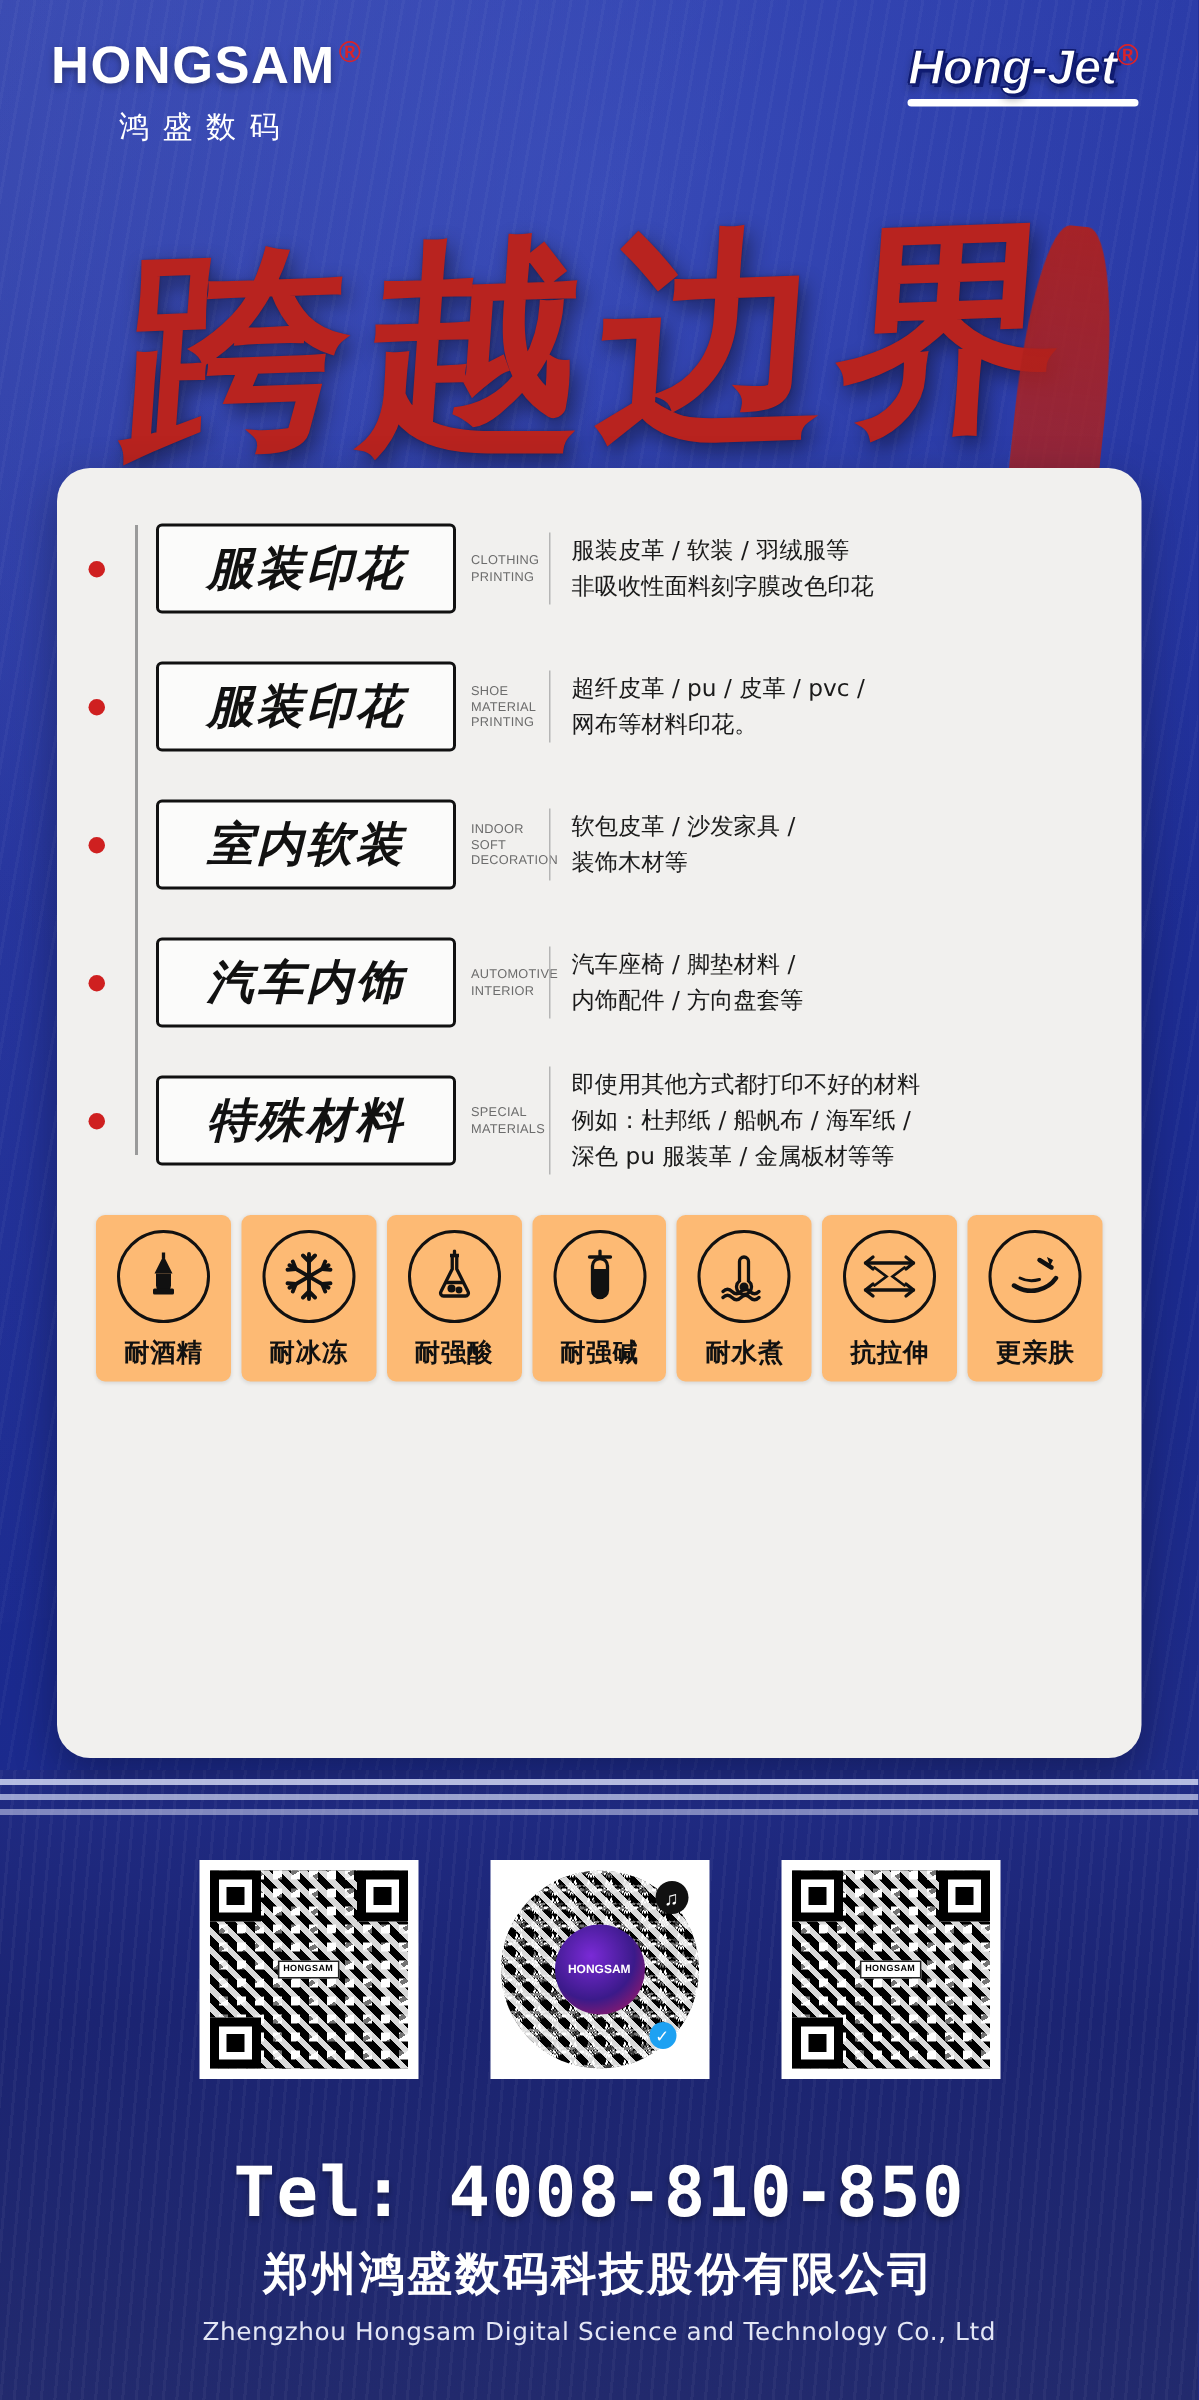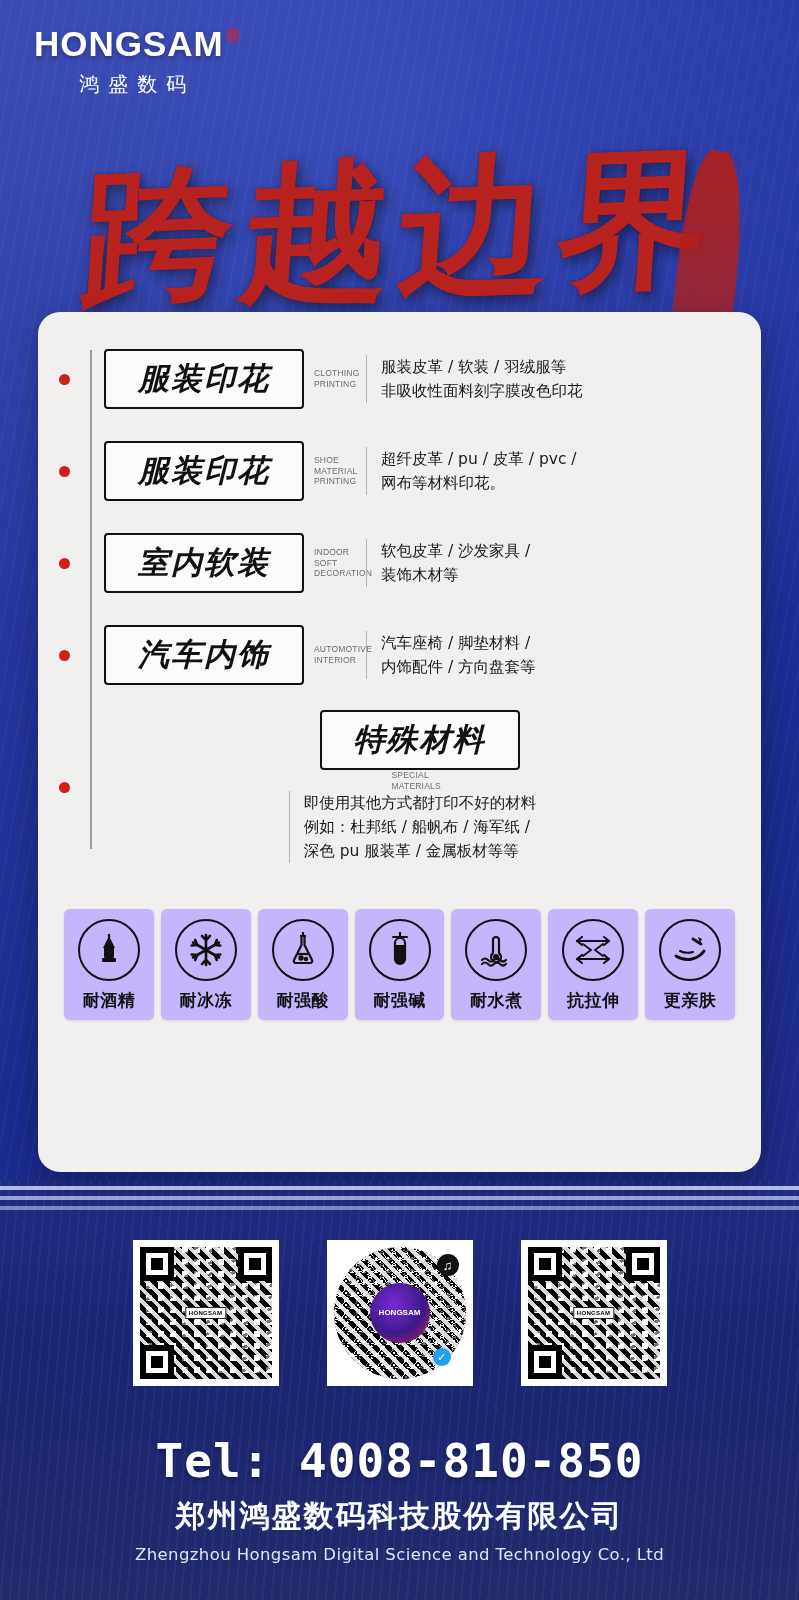--- a/index.html
+++ b/index.html
@@ -182,21 +182,21 @@
     width: 2px;
     background: #9a9a9a;
   }
   .cat-row {
     position: relative;
     display: flex;
     align-items: center;
     min-height: 74px;
     margin-bottom: 18px;
   }
-  .cat-row:last-child { margin-bottom: 0; flex-direction: column; }
+  .cat-row:last-child { margin-bottom: 0; }
   .dot {
     position: absolute;
     left: -31px;
     top: 50%;
     margin-top: -5px;
     width: 11px; height: 11px;
     border-radius: 50%;
     background: #cf2020;
   }
   .cat-box {
@@ -241,26 +241,25 @@
 
   
   .features {
     display: flex;
     justify-content: space-between;
     gap: 7px;
     margin-top: 26px;
   }
   .feature {
     flex: 1 1 0;
-    background: #c4b5fd;
+    background: #fdba74;
     border-radius: 6px;
     padding: 10px 2px 8px 2px;
     text-align: center;
     box-shadow: 0 1px 3px rgba(0,0,0,.12);
-    margin-top: 20px;
   }
   .feature .circle {
     width: 62px; height: 62px;
     margin: 0 auto 8px auto;
     border: 2.5px solid #111;
     border-radius: 50%;
     display: flex;
     align-items: center;
     justify-content: center;
   }
@@ -441,20 +440,26 @@
 </div>
 
 <div class="header">
   <div class="logo-left">
     <div>
       <span class="word">HONGSAM</span><span class="reg">®</span>
     </div>
     <div class="cn">鸿盛数码</div>
   </div>
 
+  <div class="logo-right">
+    <div class="hongjet">
+      <span class="hj">Hong-Jet</span><span class="reg2">®</span>
+      <div class="hj-underline"></div>
+    </div>
+  </div>
 </div>
 
 <div class="hero">
   <div class="hero-text">跨越边界</div>
 </div>
 <div class="brush"></div>
 
 <div class="card">
 
   <div class="cat-list">

